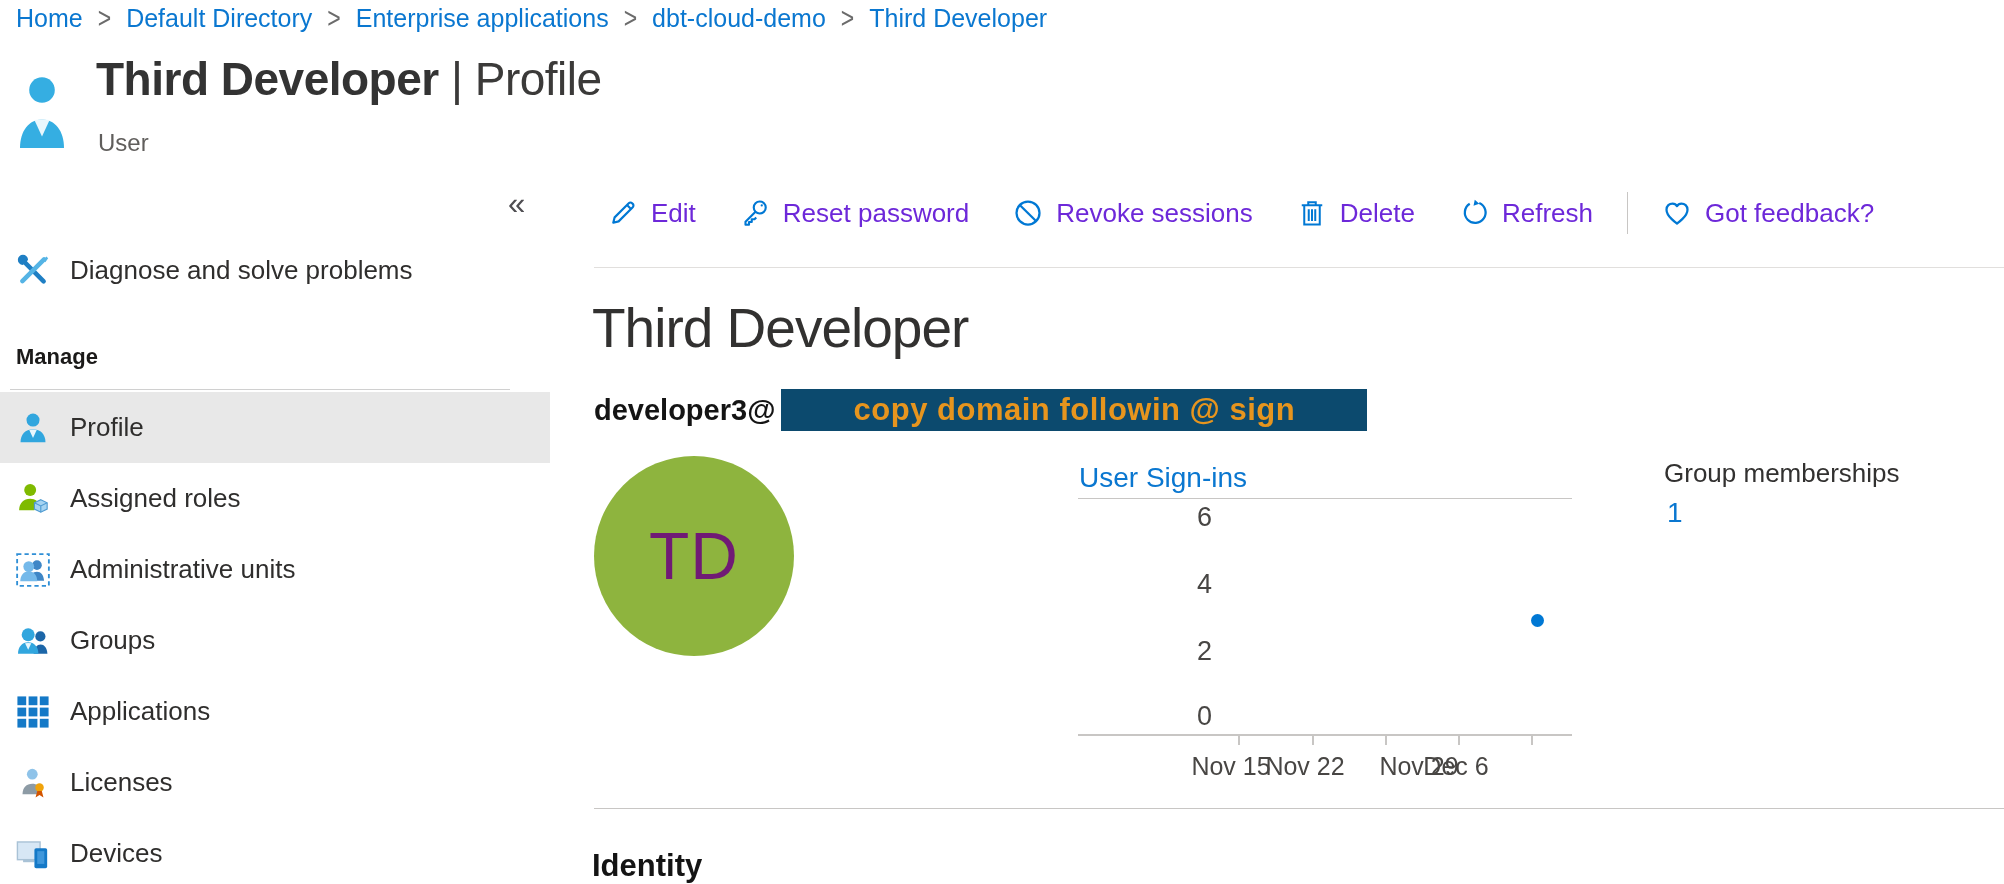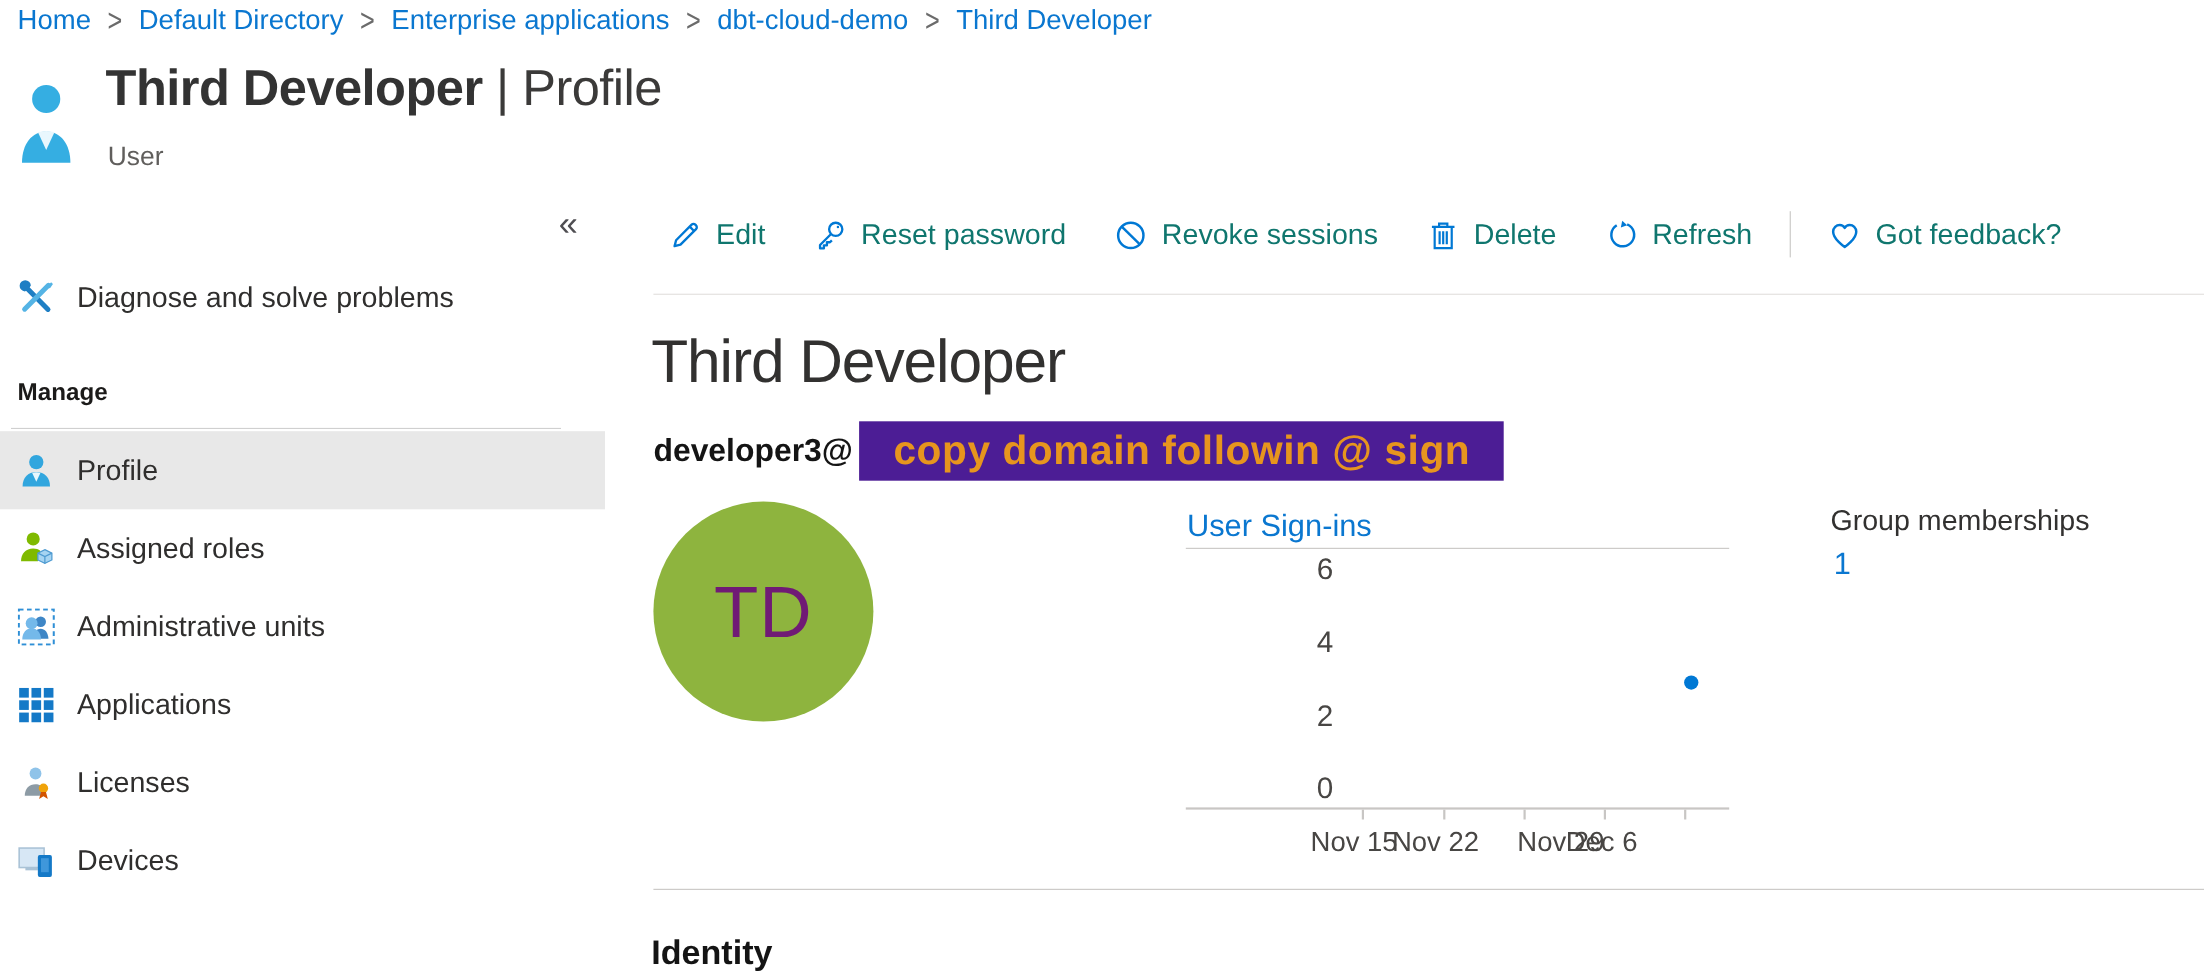--- a/index.html
+++ b/index.html
@@ -23,31 +23,31 @@
   .nav-top-row { position:absolute; left:0; top:244px; width:550px; height:52px; display:flex; align-items:center; cursor:pointer; }
   .nav-section { position:absolute; left:16px; top:344px; font-size:22px; font-weight:bold; color:#1b1a19; }
   .nav-divider { position:absolute; left:10px; top:389px; width:500px; height:1px; background:#d0d0d0; }
   .nav-list { position:absolute; left:0; top:392px; width:550px; }
   .nav-row { height:71px; display:flex; align-items:center; cursor:pointer; }
   .nav-row.selected { background:#e8e8e8; }
   .nav-icon { width:34px; height:34px; margin-left:16px; flex:0 0 auto; }
   .nav-label { margin-left:20px; font-size:26px; color:#2f2e2d; white-space:nowrap; }
   
   .toolbar { position:absolute; left:608px; top:190px; height:46px; display:flex; align-items:center; }
-  .tb-btn { display:flex; align-items:flex-end; gap:13px; padding:0 22px; font-size:26px; color:#0f766e; cursor:pointer; white-space:nowrap; }
+  .tb-btn { display:flex; align-items:center; gap:13px; padding:0 22px; font-size:26px; color:#6d28d9; cursor:pointer; white-space:nowrap; }
   .tb-btn:first-child { padding-left:0; }
   .tb-icon { width:30px; height:30px; }
   .tb-divider { width:1px; height:42px; background:#c8c6c4; margin:0 12px; }
   .toolbar-underline { position:absolute; left:594px; top:267px; width:1410px; height:1px; background:#e1dfdd; }
   
   .display-name { position:absolute; left:592px; top:296px; font-size:55px; font-weight:400; color:#323130; letter-spacing:-1px; }
   .upn-row { position:absolute; left:594px; top:383px; height:54px; display:flex; align-items:center; }
   .upn-prefix { font-size:29px; font-weight:bold; color:#141414; }
-  .redaction-box { margin-left:6px; width:586px; height:54px; background:#4c1d95; color:#e7951e;
-    display:flex; align-items:center; justify-content:center; font-size:37px; font-weight:bold; letter-spacing:0.5px; }
+  .redaction-box { margin-left:6px; width:586px; height:42px; background:#0c4a6e; color:#e7951e;
+    display:flex; align-items:center; justify-content:center; font-size:31px; font-weight:bold; letter-spacing:0.5px; }
   .avatar { position:absolute; left:594px; top:456px; width:200px; height:200px; border-radius:50%;
     background:#8eb43e; display:flex; align-items:center; justify-content:center;
     font-size:66px; color:#701a75; letter-spacing:1px; }
   
   .chart { position:absolute; left:1078px; top:460px; width:510px; height:330px; }
   .chart-title { position:absolute; left:1px; top:2px; font-size:28px; color:#0a77d0; cursor:pointer; }
   .chart-title-rule { position:absolute; left:0; top:38px; width:494px; height:1px; background:#c8c6c4; }
   .ytick { position:absolute; left:100px; width:34px; text-align:right; font-size:27px; color:#484644; }
   .yt0 { top:42px; } .yt1 { top:109px; } .yt2 { top:176px; } .yt3 { top:241px; }
   .axis-line { position:absolute; left:0; top:274px; width:494px; height:2px; background:#c8c6c4; }
@@ -139,20 +139,32 @@
           <rect x="0.8" y="0.8" width="22.4" height="22.4" fill="none" stroke="#2f8fd6" stroke-width="1.3" stroke-dasharray="3 2.2"></rect>
           <circle cx="14.8" cy="8.6" r="3.4" fill="#3e86c6"></circle>
           <path d="M9.6 19.5c.3-4 2.3-6.3 5.2-6.3 2.7 0 4.7 2.3 5 6.3z" fill="#3e86c6"></path>
           <circle cx="9" cy="9.6" r="3.8" fill="#74b9ea"></circle>
           <path d="M3 20c0-4.4 2.6-7.2 6-7.2s6 2.8 6 7.2z" fill="#74b9ea"></path>
         </svg>
       </span>
       <span class="nav-label">Administrative units</span>
     </div>
 
+    <div class="nav-row">
+      <span class="nav-icon">
+        <svg viewBox="0 0 24 24" width="34" height="34">
+          <circle cx="17.2" cy="8.8" r="3.6" fill="#1c66a8"></circle>
+          <path d="M12.4 21c.3-4.2 2.3-6.6 5-6.6 2.6 0 4.5 2.4 4.8 6.6z" fill="#1c66a8"></path>
+          <circle cx="8.6" cy="7.6" r="4.6" fill="#31a6de"></circle>
+          <path d="M1.4 21c0-5 3-8.2 7.2-8.2s7.2 3.2 7.2 8.2z" fill="#31a6de"></path>
+          <path d="M8.6 13.4l-2.2.2 2.2 4.6 2.2-4.6z" fill="#e9f7fd"></path>
+        </svg>
+      </span>
+      <span class="nav-label">Groups</span>
+    </div>
 
     <div class="nav-row">
       <span class="nav-icon">
         <svg viewBox="0 0 24 24" width="34" height="34" fill="#1479c7">
           <rect x="1" y="1" width="6.2" height="6.2"></rect>
             <rect x="8.9" y="1" width="6.2" height="6.2"></rect>
             <rect x="16.8" y="1" width="6.2" height="6.2"></rect>
           <rect x="1" y="8.9" width="6.2" height="6.2"></rect>
             <rect x="8.9" y="8.9" width="6.2" height="6.2"></rect>
             <rect x="16.8" y="8.9" width="6.2" height="6.2"></rect>

